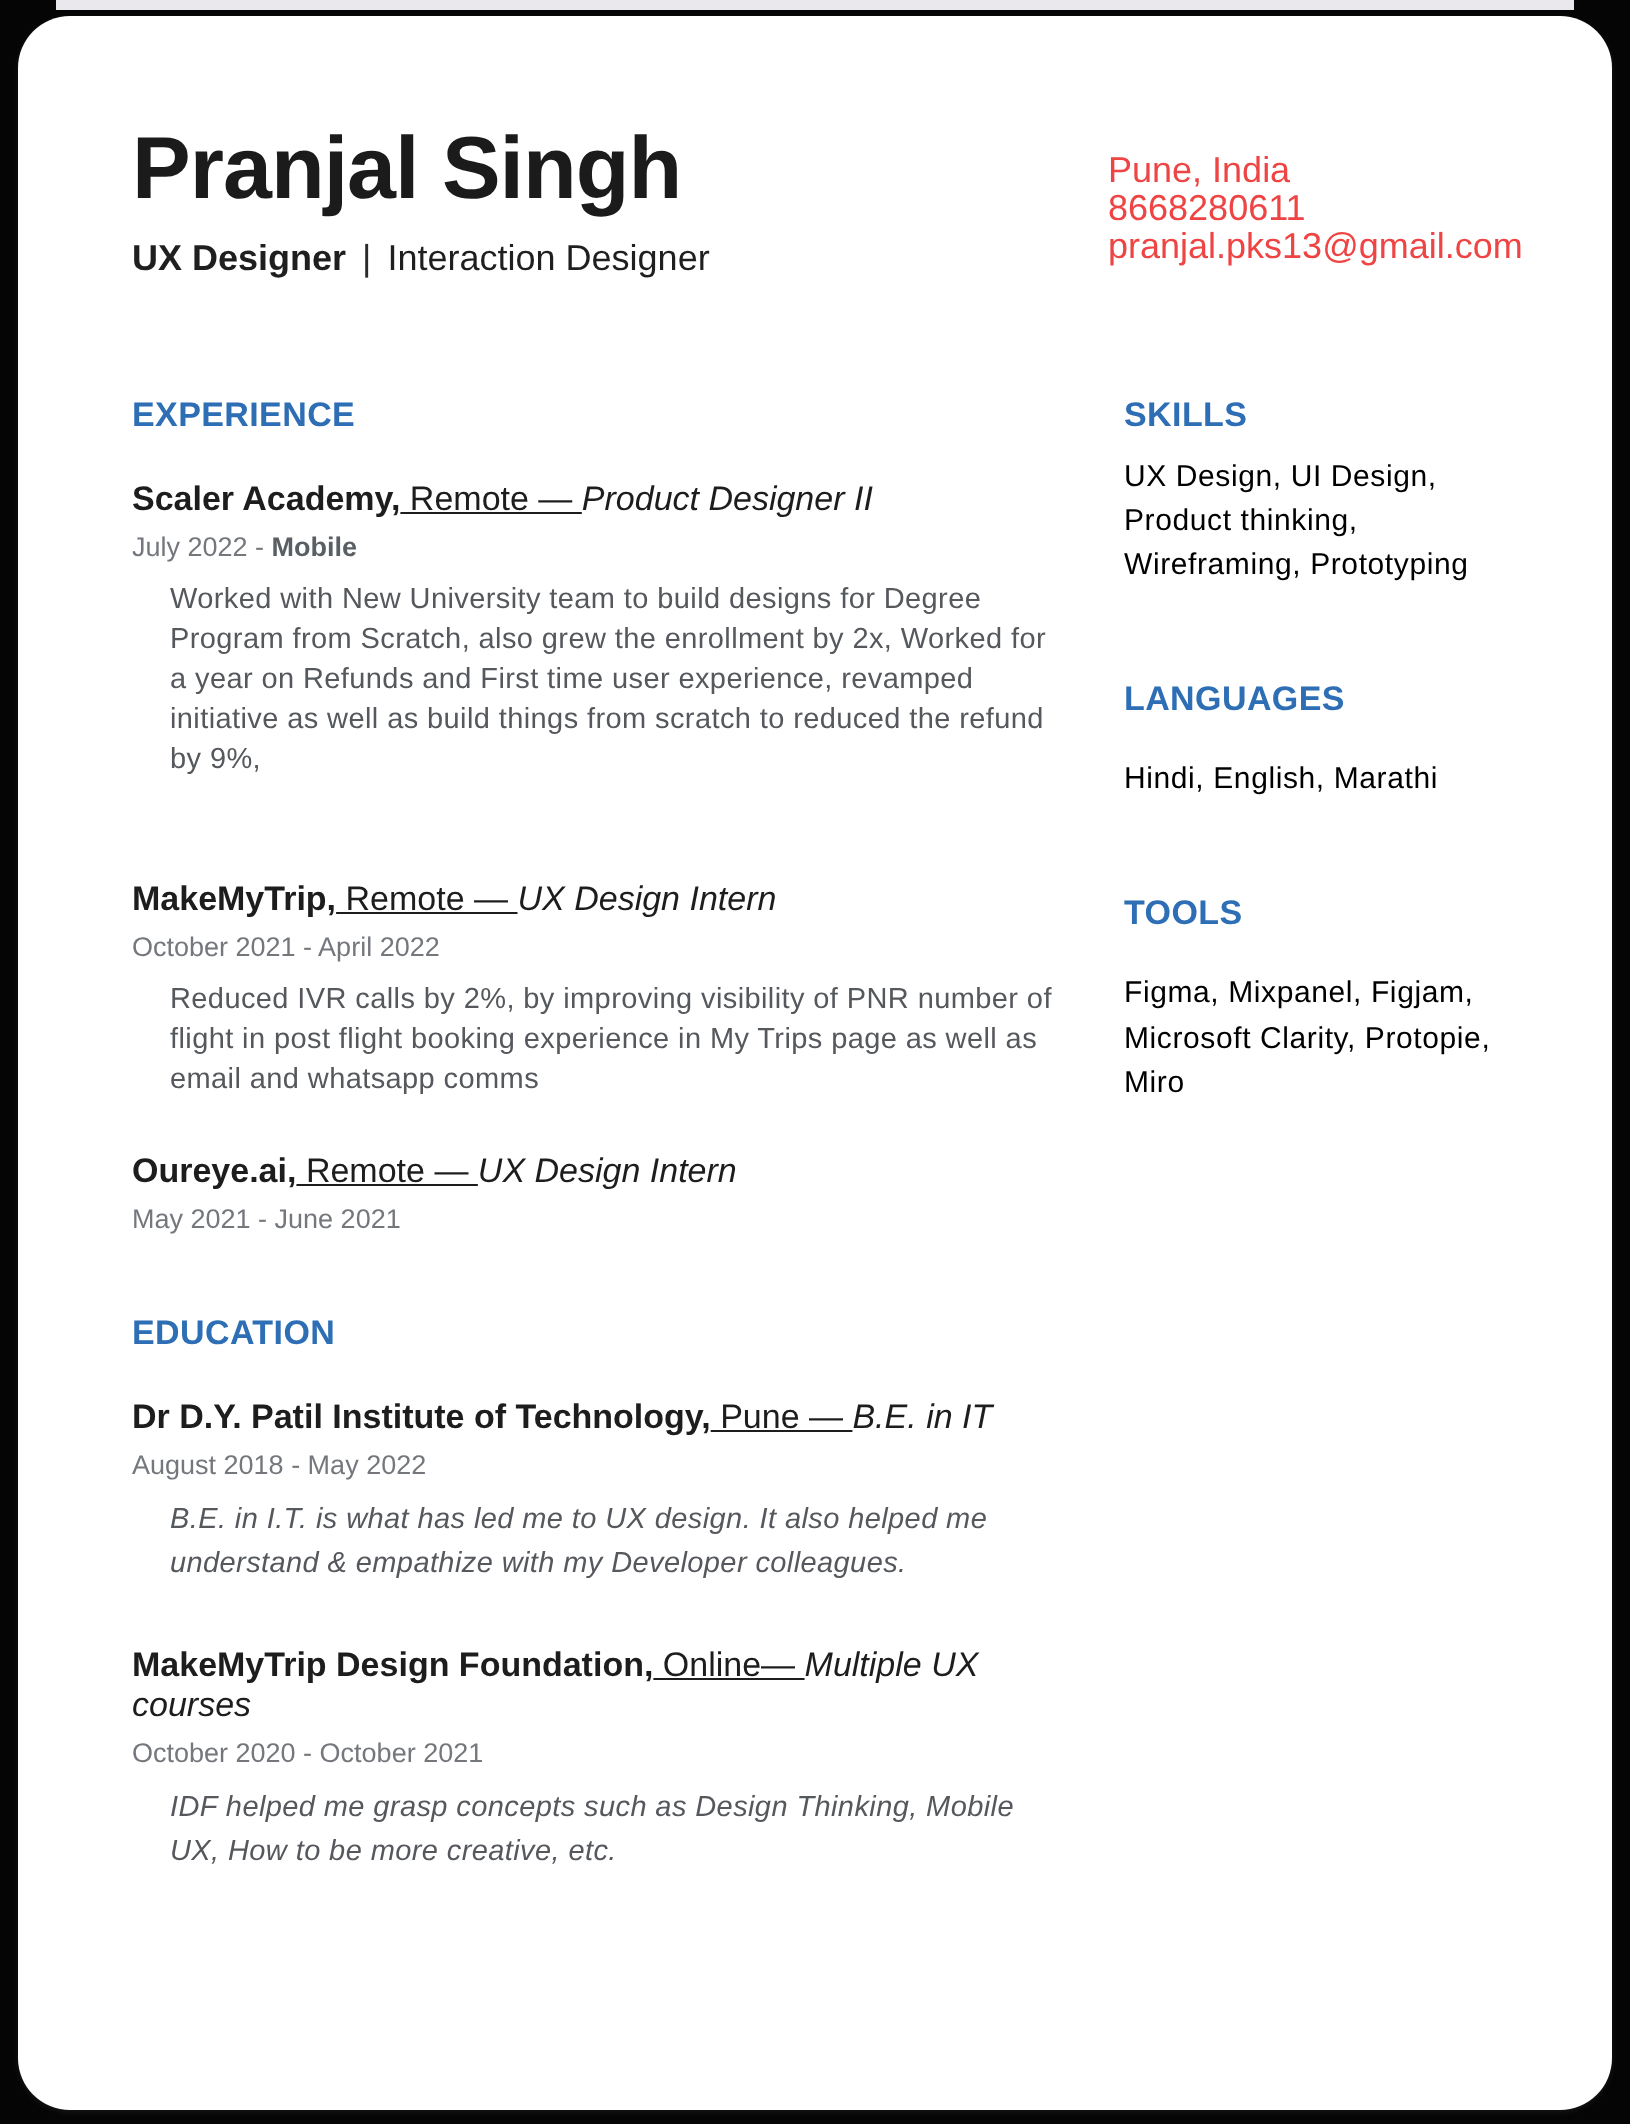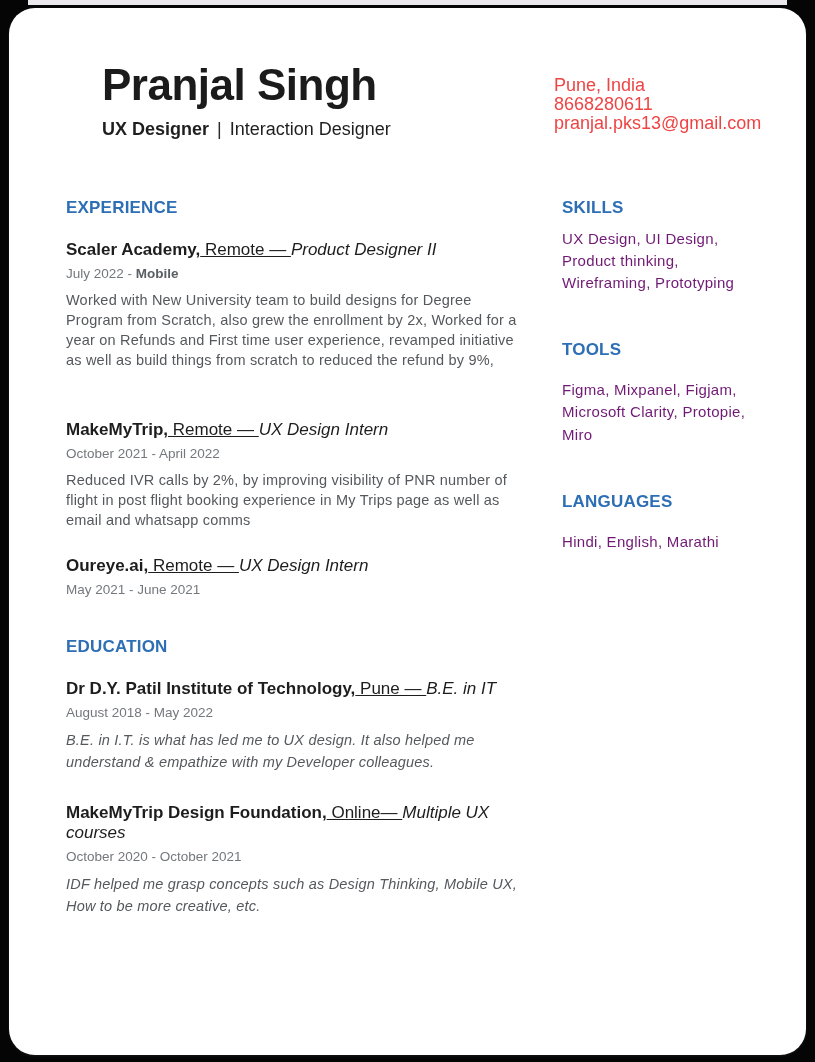--- a/index.html
+++ b/index.html
@@ -25,21 +25,21 @@
   .card {
     position: absolute;
     left: 9px; right: 9px; top: 8px; bottom: 7px;
     background: #ffffff;
     border-radius: 26px;
     z-index: 1;
     padding: 52px 56px 0 57px;
     box-shadow: 0 1px 3px rgba(255,255,255,0.08);
   }
   
-  .header { display: flex; justify-content: space-between; align-items: flex-start; margin-left: 36px; }
+  .header { display: flex; justify-content: space-between; align-items: flex-start; }
   .name {
     font-size: 44px;
     font-weight: 800;
     color: #1b1b1b;
     letter-spacing: -0.5px;
     line-height: 1.12;
   }
   .subtitle {
     margin-top: 10px;
     font-size: 18px;
@@ -81,29 +81,30 @@
     color: #74787d;
     white-space: pre-wrap;
   }
   .date-bold { font-weight: 700; color: #5a5f64; }
   .entry-desc {
     margin-top: 9px;
     font-size: 14.5px;
     color: #55585c;
     letter-spacing: 0.2px;
     line-height: 1.38;
+    margin-left: 19px;
   }
   .edu-desc { line-height: 1.48; margin-top: 10px; font-style: italic; }
   .entry-desc:empty { display: none; }
   
   .side-section + .side-section { margin-top: 46px; }
   .side-text {
     margin-top: 10px;
     font-size: 15px;
-    color: #701a75;
+    color: #000000;
     letter-spacing: 0.3px;
     line-height: 1.47;
   }
   .side-text.spaced { margin-top: 19px; }
 </style>
 </head>
 <body>
 
 <div class="page">
   <div class="top-strip"></div>
@@ -162,26 +163,26 @@
       </div>
 
       <div class="col-right">
 
         <div class="side-section">
           <h2 class="sec">SKILLS</h2>
           <p class="side-text">UX Design, UI Design, Product thinking, Wireframing, Prototyping</p>
         </div>
 
         <div class="side-section">
-          <h2 class="sec">TOOLS</h2>
-          <p class="side-text spaced">Figma, Mixpanel, Figjam, Microsoft Clarity, Protopie, Miro</p>
+          <h2 class="sec">LANGUAGES</h2>
+          <p class="side-text spaced">Hindi, English, Marathi</p>
         </div>
 
         <div class="side-section">
-          <h2 class="sec">LANGUAGES</h2>
-          <p class="side-text spaced">Hindi, English, Marathi</p>
+          <h2 class="sec">TOOLS</h2>
+          <p class="side-text spaced">Figma, Mixpanel, Figjam, Microsoft Clarity, Protopie, Miro</p>
         </div>
 
       </div>
 
     </div>
   </div>
 </div>
 
 </body></html>

